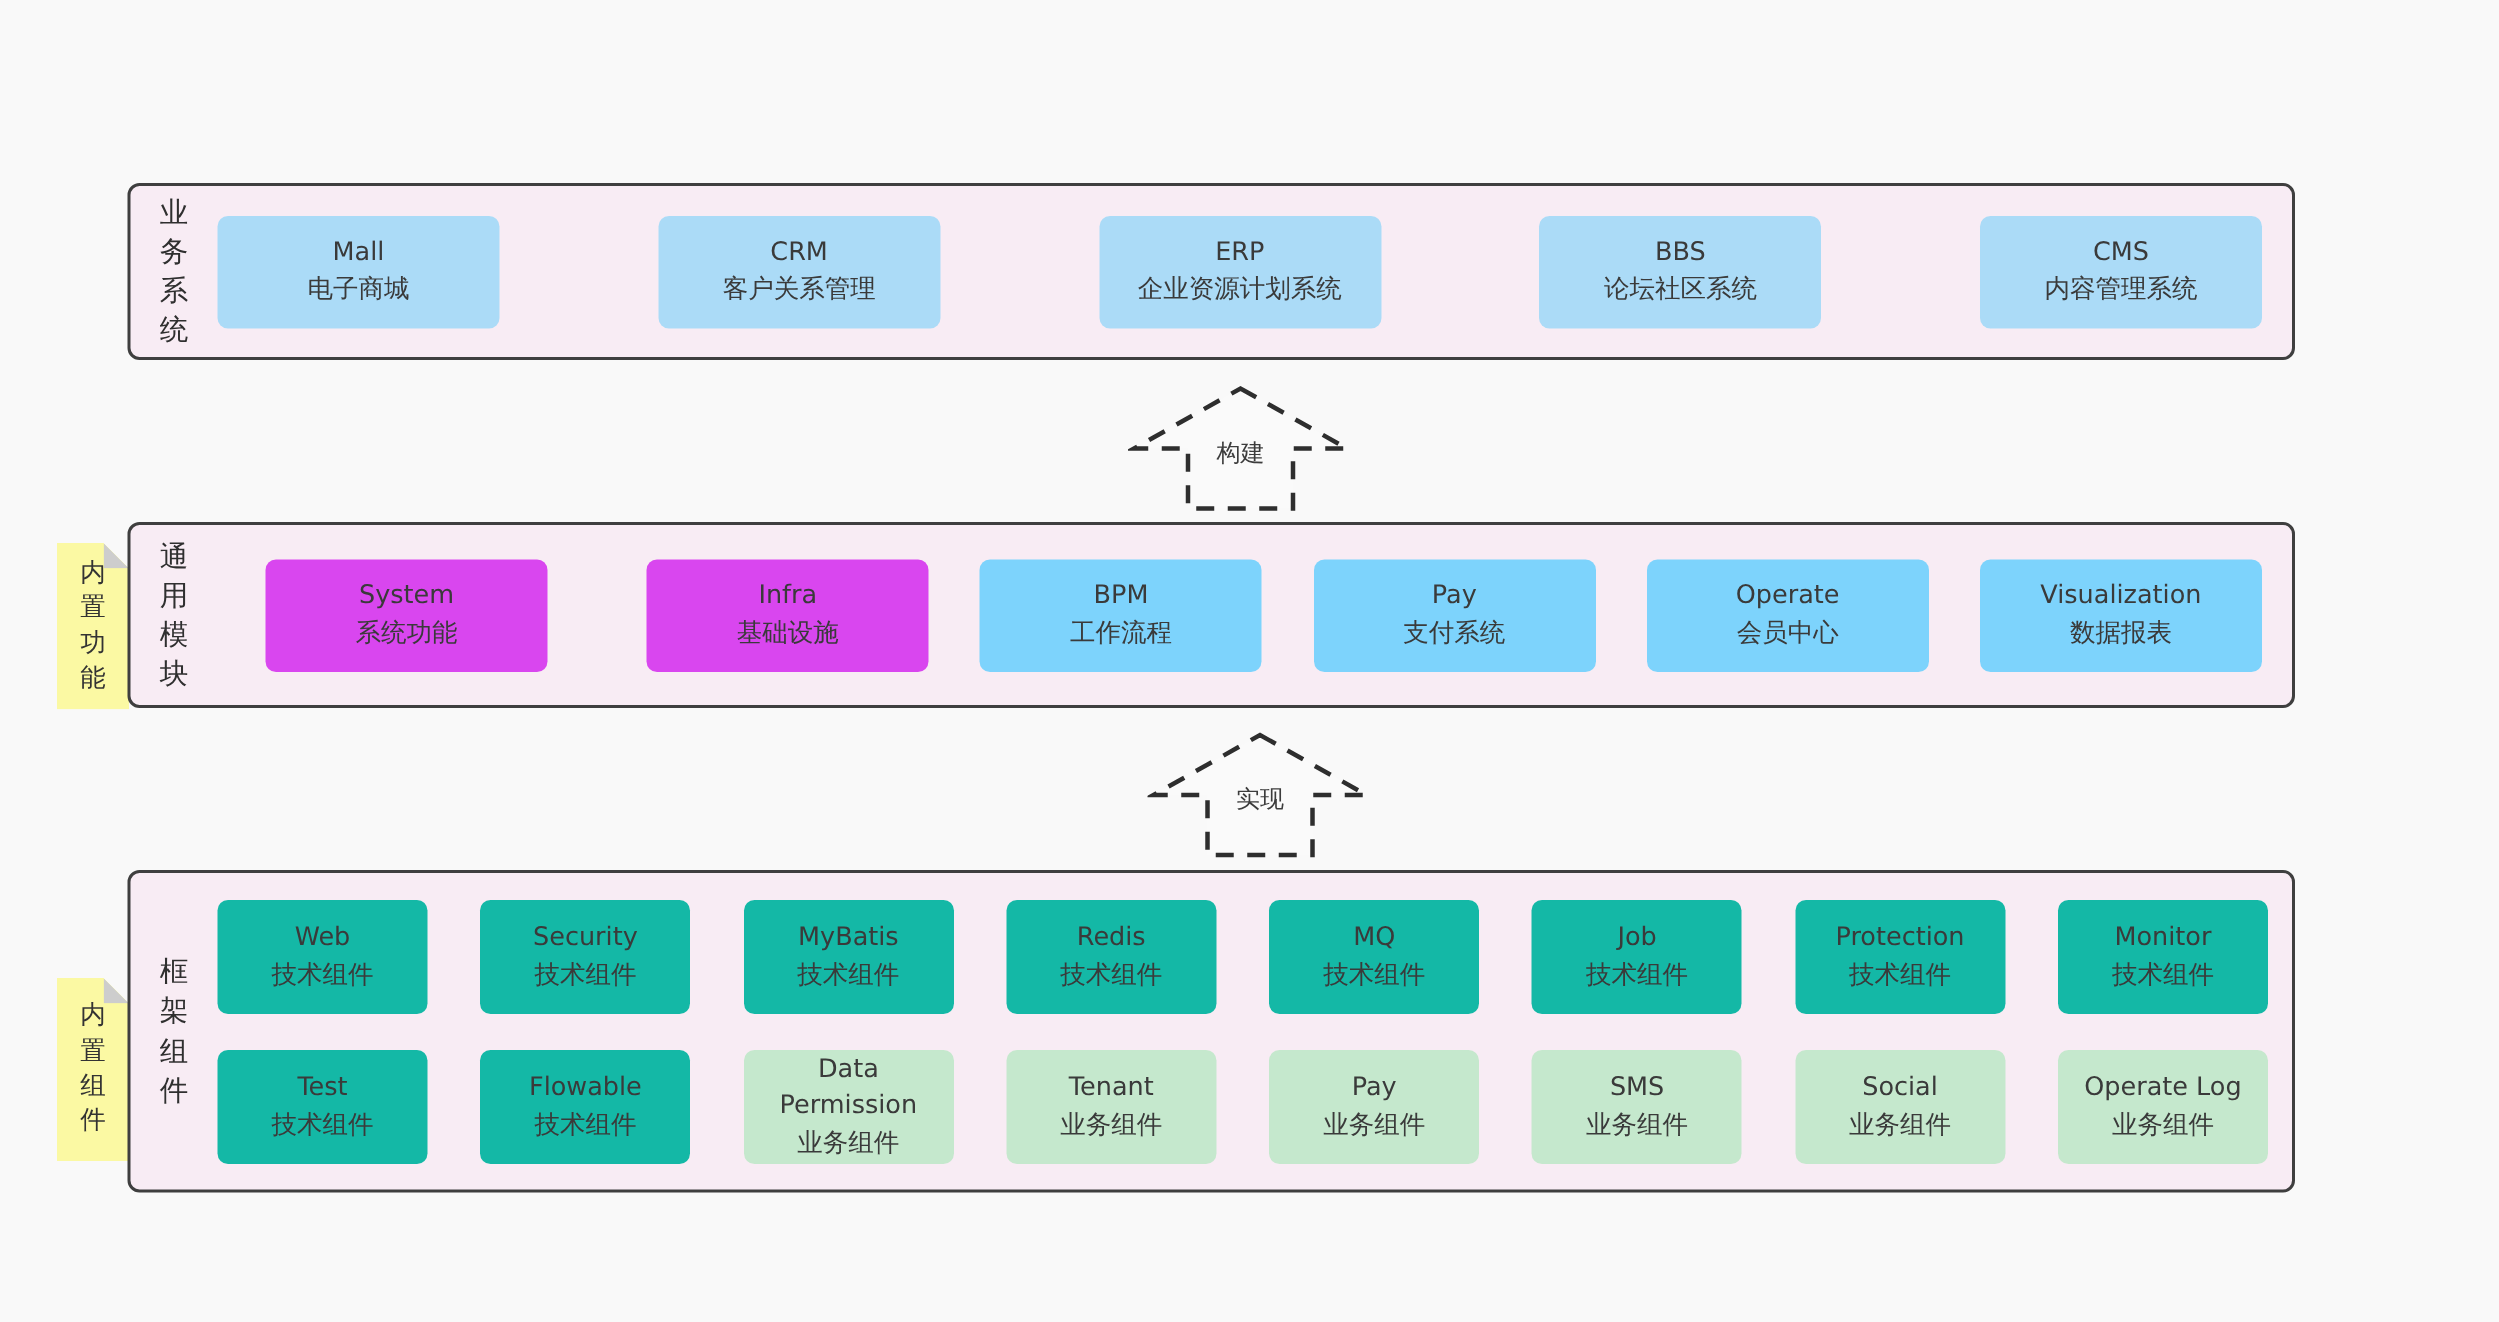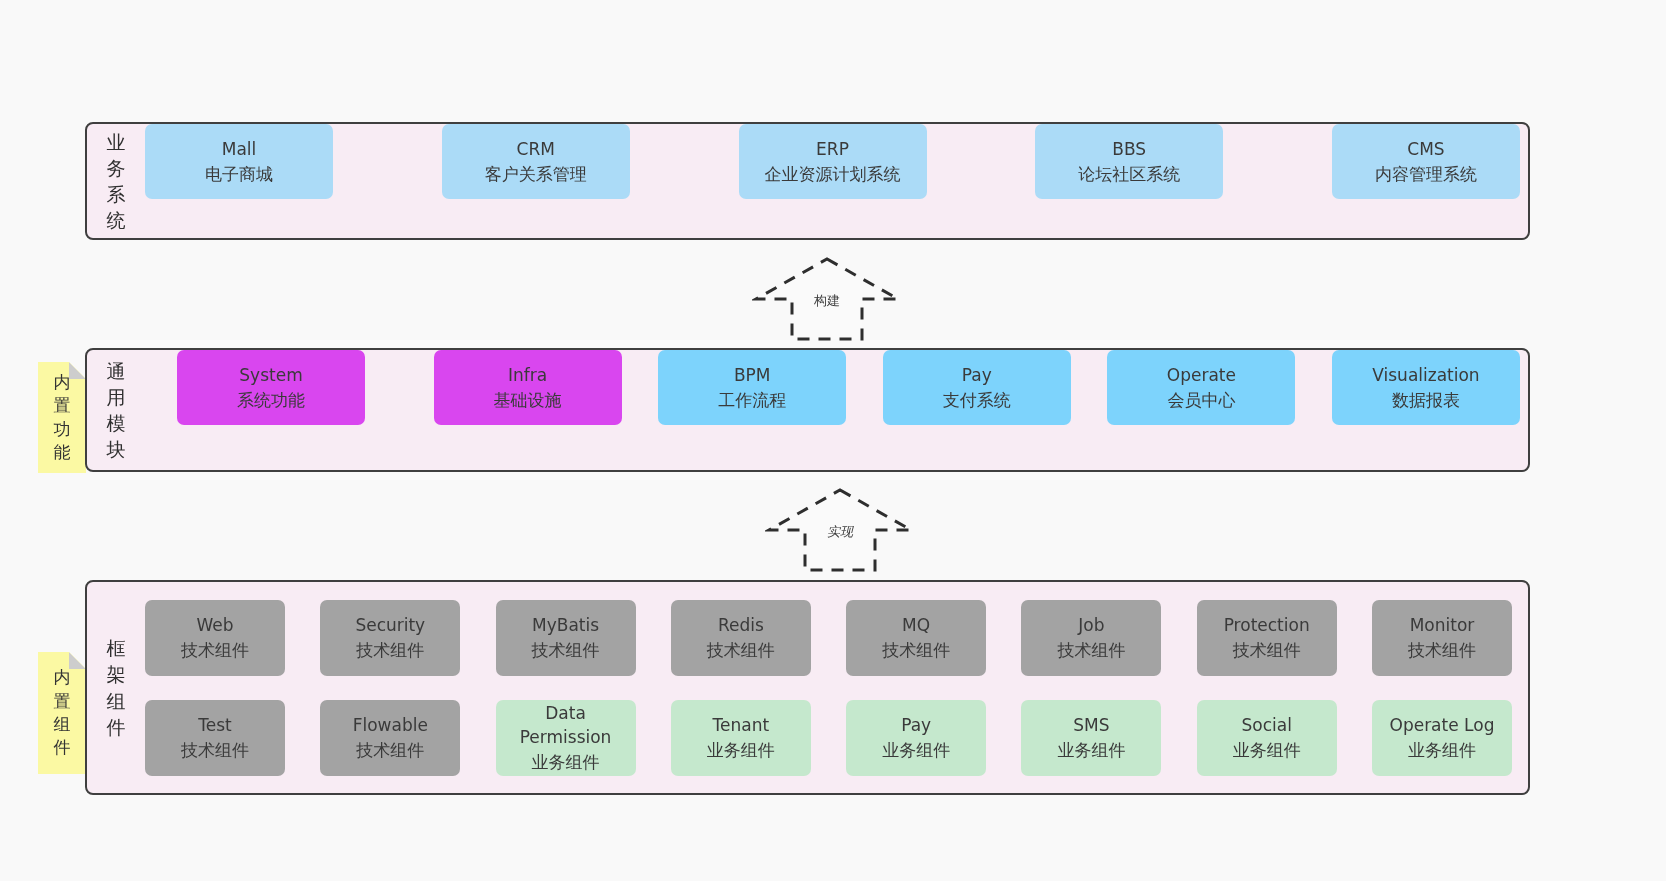--- a/index.html
+++ b/index.html
@@ -12,52 +12,52 @@
   .layer {
     position:absolute; left:85px; width:1445px; box-sizing:border-box;
     background:#f8ecf4; border:2px solid #3f3f3f; border-radius:8px;
     display:flex;
   }
   .layer-business  { top:122px; height:118px; }
   .layer-modules   { top:348px; height:124px; }
   .layer-framework { top:580px; height:215px; }
   .label-col { width:58px; display:flex; align-items:center; justify-content:center; flex:none; }
   .vlabel { white-space:pre-line; text-align:center; font-size:19px; line-height:1.38; color:#2f2f2f; }
-  .row-boxes { flex:1; display:flex; align-items:flex-start; justify-content:space-between; padding-right:8px; }
+  .row-boxes { flex:1; display:flex; align-items:center; justify-content:space-between; padding-right:20px; }
   .grid-boxes { flex:1; display:grid; grid-template-columns:repeat(8,140px); justify-content:space-between; align-content:center; row-gap:24px; padding-right:16px; }
   .box {
     box-sizing:border-box; display:flex; flex-direction:column; align-items:center; justify-content:center;
     text-align:center; border-radius:7px; font-size:17px; line-height:1.45; color:#3a3a3a;
   }
   .box-lg { width:188px; height:75px; }
   .box-sm { width:140px; height:76px; padding:0 6px; }
   .blue   { background:#abdbf7; }
   .red    { background:#d946ef;margin-left:32px; }
   .pink   { background:#7dd3fc; }
-  .green  { background:#a3a3a3; }
+  .green  { background:#14b8a6; }
   .lgreen { background:#c5e8cd; }
   .note {
     position:absolute; width:48px; background:#fbf9a3;
     display:flex; align-items:center; justify-content:center;
     clip-path:polygon(0 0, calc(100% - 17px) 0, 100% 17px, 100% 100%, 0 100%);
   }
   .note-modules   { left:38px; top:362px; height:111px; }
   .note-framework { left:38px; top:652px; height:122px; }
   .note .fold {
     position:absolute; top:0; right:0; width:17px; height:17px; background:#cdcdcd;
     clip-path:polygon(0 0, 100% 100%, 0 100%);
   }
   .note .vlabel { font-size:17px; color:#333; position:relative; }
   .arrow { position:absolute; width:150px; height:88px; }
   .arrow-build     { left:752px; top:255px; }
-  .arrow-implement { left:765px; top:486px;font-style:italic; }
+  .arrow-implement { left:765px; top:486px; }
   .arrow svg { display:block; }
   .arrow-label {
     position:absolute; left:50%; top:36px; transform:translateX(-50%);
-    background:#fafafa; padding:1px 3px; font-size:13px; color:#3c3c3c; white-space:nowrap;
+    background:#fafafa; padding:1px 3px; font-size:16px; color:#3c3c3c; white-space:nowrap;
   }
 </style>
 </head>
 <body>
 
 <div class="canvas">
 
   <div class="layer layer-business">
     <div class="label-col">
       <div class="vlabel">业

